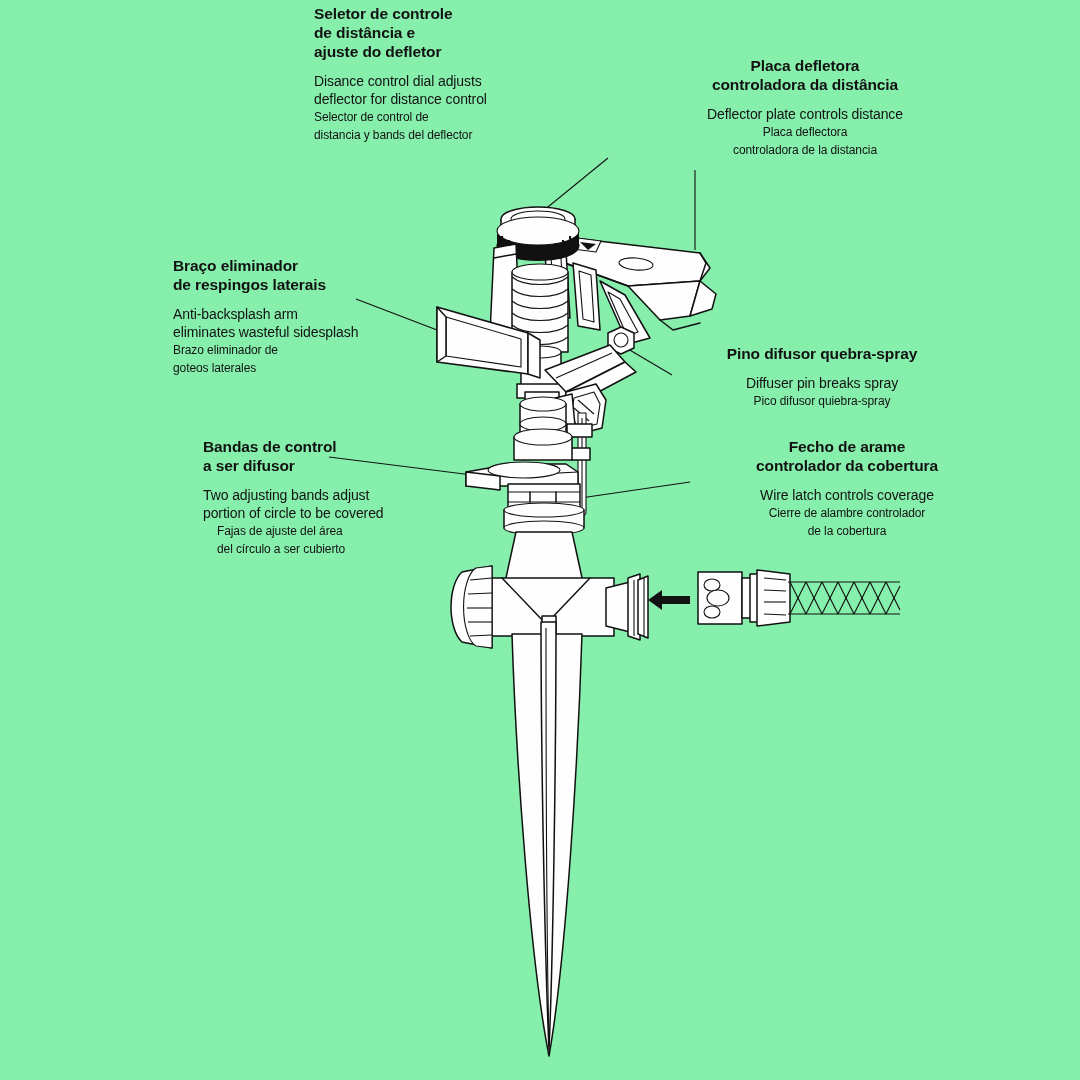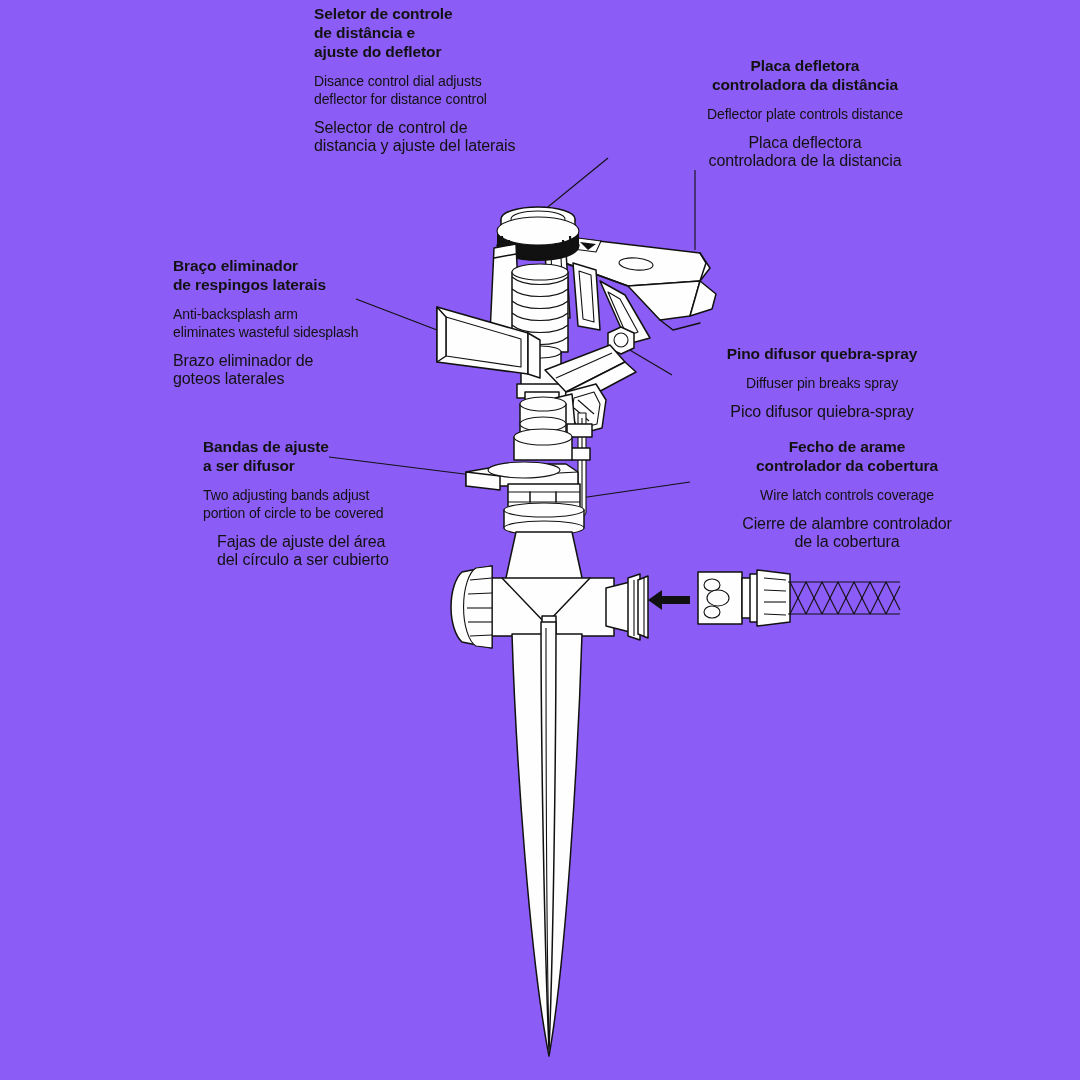--- a/index.html
+++ b/index.html
@@ -8,43 +8,42 @@
     background: #ffffff;
   }
   body {
     font-family: "Liberation Sans", sans-serif;
     color: #000000;
   }
   #page {
     position: relative;
     width: 1080px;
     height: 1080px;
-    background: #8b5cf6;
+    background: #86efac;
     overflow: hidden;
   }
   .callout {
     position: absolute;
     color: #121212;
   }
   .callout .pt {
     font-weight: bold;
     font-size: 15.5px;
     line-height: 19px;
     letter-spacing: -0.1px;
   }
   .callout .en {
     font-size: 14px;
     line-height: 18px;
     margin-top: 11px;
     letter-spacing: -0.1px;
   }
   .callout .es {
-    font-size: 16px;
+    font-size: 12px;
     line-height: 18px;
-    margin-top: 11px;
     letter-spacing: -0.1px;
   }
   .callout .es.indent {
     padding-left: 14px;
   }
   .callout.right-block { text-align: center; }
 
   svg.art {
     position: absolute;
     left: 0;
@@ -68,21 +67,21 @@
       <div>Seletor de controle</div>
       <div>de distância e</div>
       <div>ajuste do defletor</div>
     </div>
     <div class="en">
       <div>Disance control dial adjusts</div>
       <div>deflector for distance control</div>
     </div>
     <div class="es">
       <div>Selector de control de</div>
-      <div>distancia y ajuste del laterais</div>
+      <div>distancia y bands del deflector</div>
     </div>
   </div>
 
   <div class="callout right-block" style="left:655px; top:56px; width:300px;">
     <div class="pt">
       <div>Placa defletora</div>
       <div>controladora da distância</div>
     </div>
     <div class="en">
       <div>Deflector plate controls distance</div>
@@ -115,21 +114,21 @@
     <div class="en">
       <div>Diffuser pin breaks spray</div>
     </div>
     <div class="es">
       <div>Pico difusor quiebra-spray</div>
     </div>
   </div>
 
   <div class="callout" style="left:203px; top:437px; width:270px;">
     <div class="pt">
-      <div>Bandas de ajuste</div>
+      <div>Bandas de control</div>
       <div>a ser difusor</div>
     </div>
     <div class="en">
       <div>Two adjusting bands adjust</div>
       <div>portion of circle to be covered</div>
     </div>
     <div class="es indent">
       <div>Fajas de ajuste del área</div>
       <div>del círculo a ser cubierto</div>
     </div>

